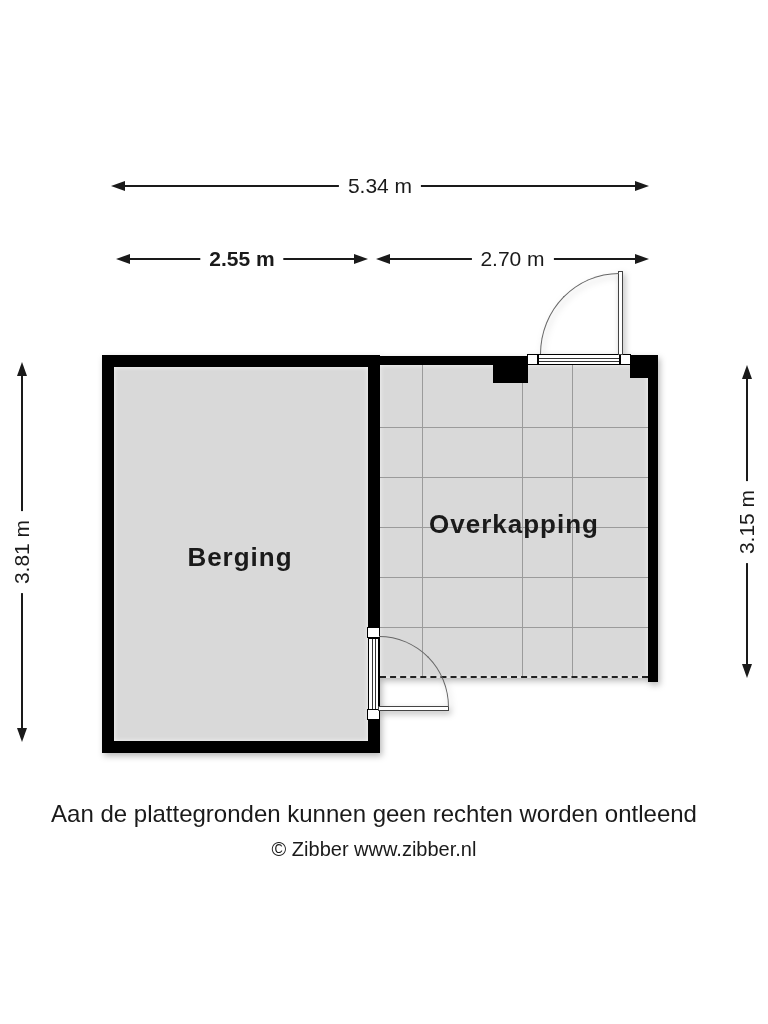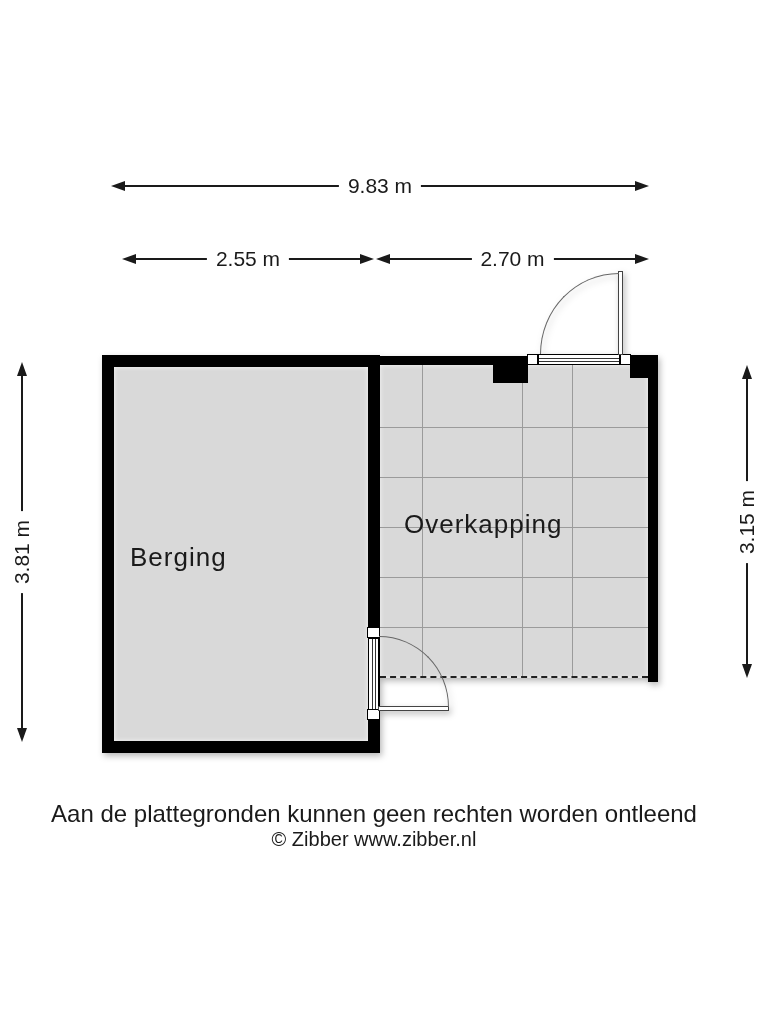--- a/index.html
+++ b/index.html
@@ -48,41 +48,41 @@
   .threshold-h{position:absolute;background:#fff;border:1px solid var(--wall);box-sizing:border-box;}
   .threshold-h .tl{position:absolute;left:0;right:0;height:1px;background:#333;}
   .threshold-v{position:absolute;background:#fff;border:1px solid var(--wall);box-sizing:border-box;}
   .threshold-v .tl{position:absolute;top:0;bottom:0;width:1px;background:#333;}
   .door-leaf{position:absolute;background:#fff;border:1px solid #444;box-sizing:border-box;}
   .door-arc{position:absolute;box-sizing:border-box;}
   .arc-tl{border-top:1.5px solid #666;border-left:1.5px solid #666;border-top-left-radius:100% 100%;}
   .arc-tr{border-top:1.5px solid #666;border-right:1.5px solid #666;border-top-right-radius:100% 100%;}
 
   .room-label{
-    position:absolute;text-align:left;font-size:26px;line-height:30px;
-    letter-spacing:1px;color:#1a1a1a;white-space:nowrap;
+    position:absolute;text-align:center;font-size:26px;line-height:30px;
+    letter-spacing:1px;color:#1a1a1a;white-space:nowrap;font-weight:bold;
   }
 
   .footer{position:absolute;left:0;top:802px;width:748px;text-align:center;color:#1a1a1a;}
   .footer .l1{font-size:24px;line-height:24px;}
-  .footer .l2{font-size:20px;line-height:24px;margin-top:1px;}
+  .footer .l2{font-size:20px;line-height:24px;margin-top:11px;}
 </style>
 </head>
 <body>
 
 <div class="canvas">
 
   <div class="dim" style="left:112px;top:175px;width:536px;height:22px;">
     <div class="line-h"></div>
     <div class="tri left"></div>
     <div class="tri right"></div>
-    <div class="dim-label">9.83 m</div>
+    <div class="dim-label">5.34 m</div>
   </div>
 
-  <div class="dim" style="left:123px;top:248px;width:250px;height:22px;">
+  <div class="dim" style="left:117px;top:248px;width:250px;height:22px;font-weight:bold;">
     <div class="line-h"></div>
     <div class="tri left"></div>
     <div class="tri right"></div>
     <div class="dim-label">2.55 m</div>
   </div>
 
   <div class="dim" style="left:377px;top:248px;width:271px;height:22px;text-align:right;">
     <div class="line-h"></div>
     <div class="tri left"></div>
     <div class="tri right"></div>

